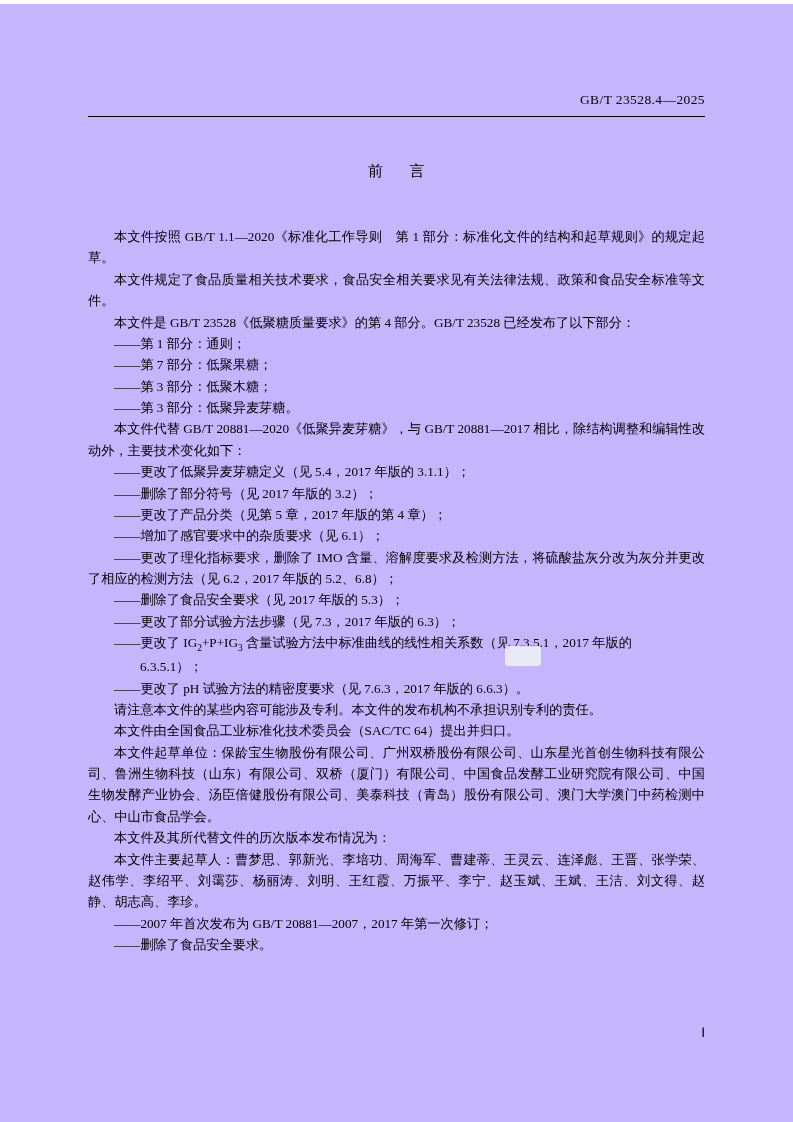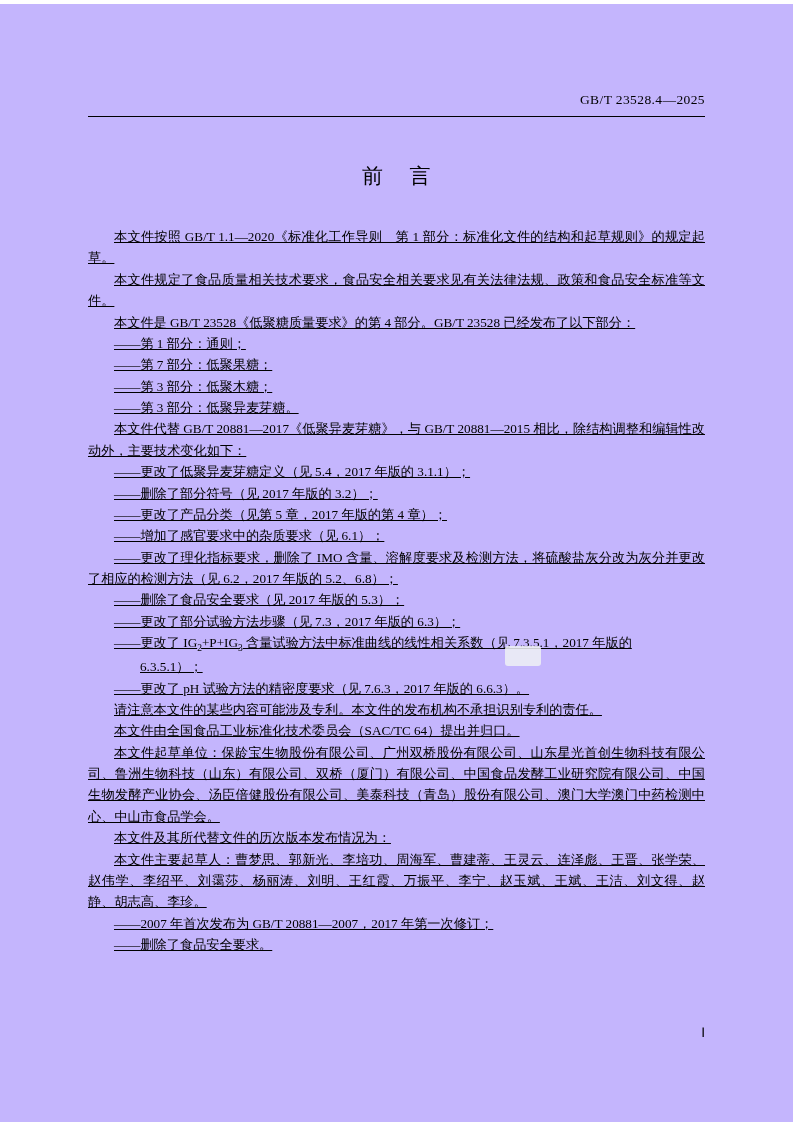--- a/index.html
+++ b/index.html
@@ -33,41 +33,40 @@
     right: 88px;
     height: 1px;
     background: #000000;
   }
   .doc-title {
     position: absolute;
     top: 158px;
     left: 0;
     width: 100%;
     text-align: center;
-    font-size: 21px;
+    font-size: 15px;
     letter-spacing: 0.5px;
     font-family: "Liberation Serif", "DejaVu Serif", serif;
   }
   .doc-title .sp {
     display: inline-block;
     width: 26px;
   }
   .body-area {
     position: absolute;
     top: 222px;
     left: 88px;
     width: 617px;
     font-size: 13.2px;
     line-height: 1.62;
     text-align: justify;
     text-justify: inter-ideograph;
   }
   p {
     margin: 0;
-    text-decoration: underline;
   }
   .p-indent {
     text-indent: 26px;
   }
   .dash-item {
     text-indent: 26px;
   }
   .sub {
     font-size: 9.5px;
     vertical-align: sub;
@@ -109,21 +108,21 @@
 
     <p class="p-indent">本文件按照 GB/T 1.1—2020《标准化工作导则　第 1 部分：标准化文件的结构和起草规则》的规定起草。</p>
     <p class="p-indent">本文件规定了食品质量相关技术要求，食品安全相关要求见有关法律法规、政策和食品安全标准等文件。</p>
     <p class="p-indent">本文件是 GB/T 23528《低聚糖质量要求》的第 4 部分。GB/T 23528 已经发布了以下部分：</p>
 
     <p class="dash-item">——第 1 部分：通则；</p>
     <p class="dash-item">——第 7 部分：低聚果糖；</p>
     <p class="dash-item">——第 3 部分：低聚木糖；</p>
     <p class="dash-item">——第 3 部分：低聚异麦芽糖。</p>
 
-    <p class="p-indent">本文件代替 GB/T 20881—2017《低聚异麦芽糖》，与 GB/T 20881—2015 相比，除结构调整和编辑性改动外，主要技术变化如下：</p>
+    <p class="p-indent">本文件代替 GB/T 20881—2020《低聚异麦芽糖》，与 GB/T 20881—2017 相比，除结构调整和编辑性改动外，主要技术变化如下：</p>
 
     <p class="dash-item">——更改了低聚异麦芽糖定义（见 5.4，2017 年版的 3.1.1）；</p>
     <p class="dash-item">——删除了部分符号（见 2017 年版的 3.2）；</p>
     <p class="dash-item">——更改了产品分类（见第 5 章，2017 年版的第 4 章）；</p>
     <p class="dash-item">——增加了感官要求中的杂质要求（见 6.1）；</p>
     <p class="dash-item">——更改了理化指标要求，删除了 IMO 含量、溶解度要求及检测方法，将硫酸盐灰分改为灰分并更改了相应的检测方法（见 6.2，2017 年版的 5.2、6.8）；</p>
     <p class="dash-item">——删除了食品安全要求（见 2017 年版的 5.3）；</p>
     <p class="dash-item">——更改了部分试验方法步骤（见 7.3，2017 年版的 6.3）；</p>
 
     <p class="dash-item"><span>——更改了 IG</span><span class="sub">2</span><span>+P+IG</span><span class="sub">3</span><span> 含量试验方法中标准曲线的线性相关系数（见 7.3.5.1，2017 年版的</span></p>

